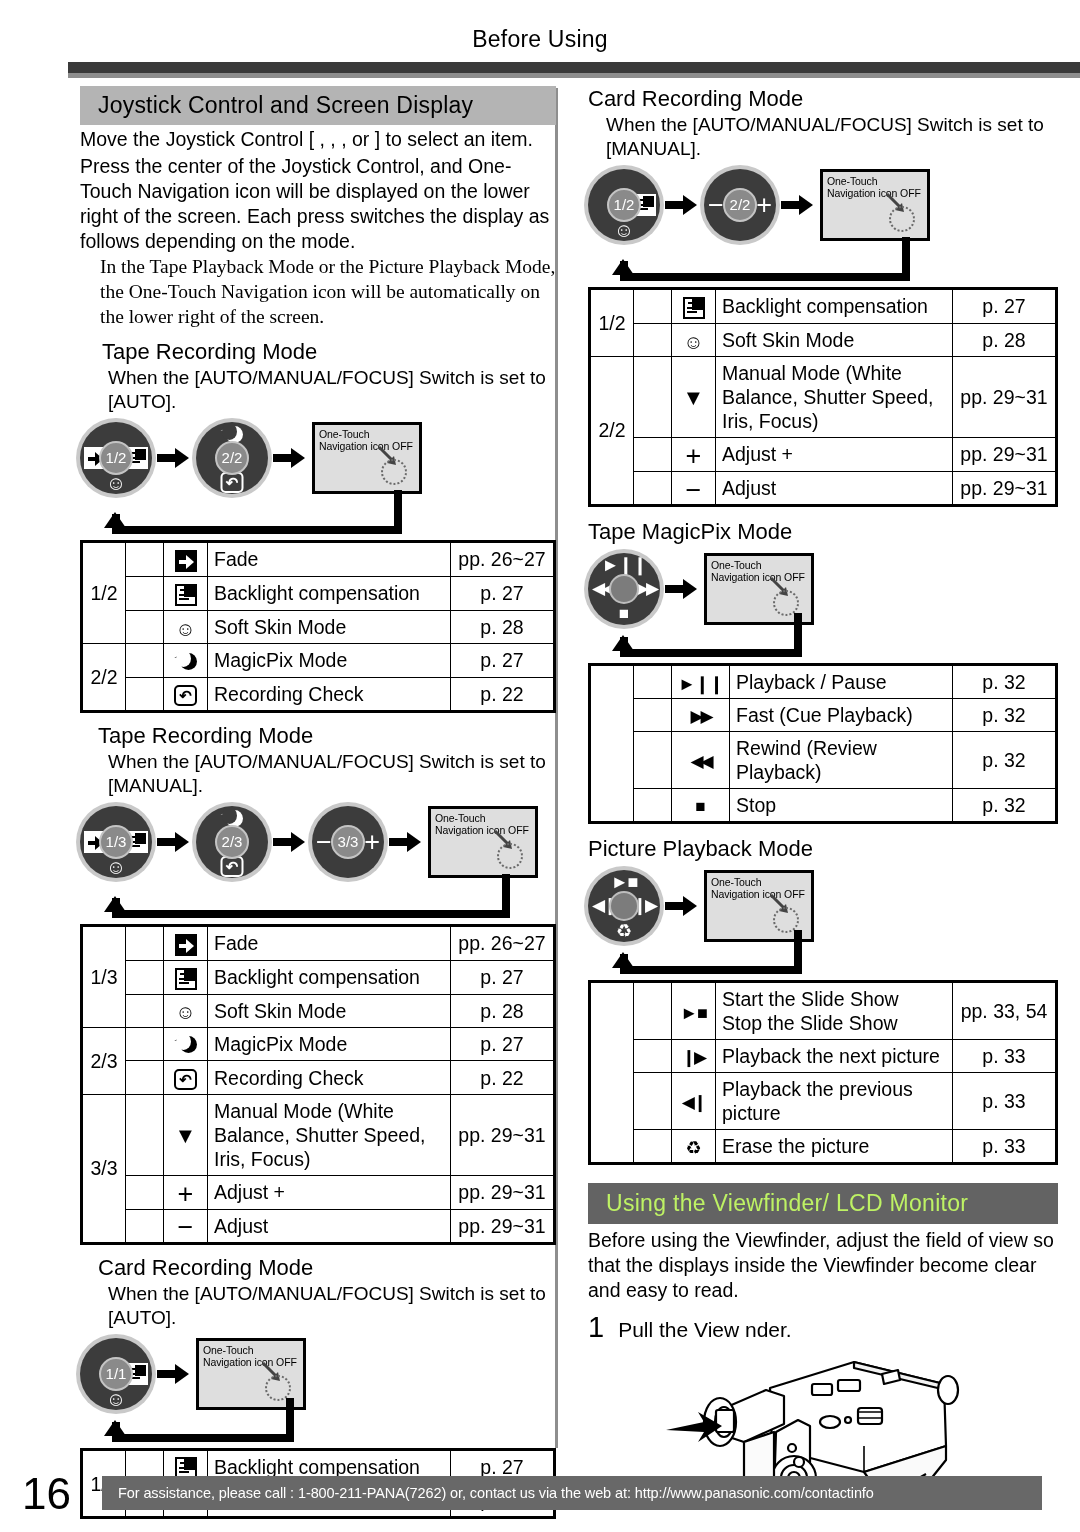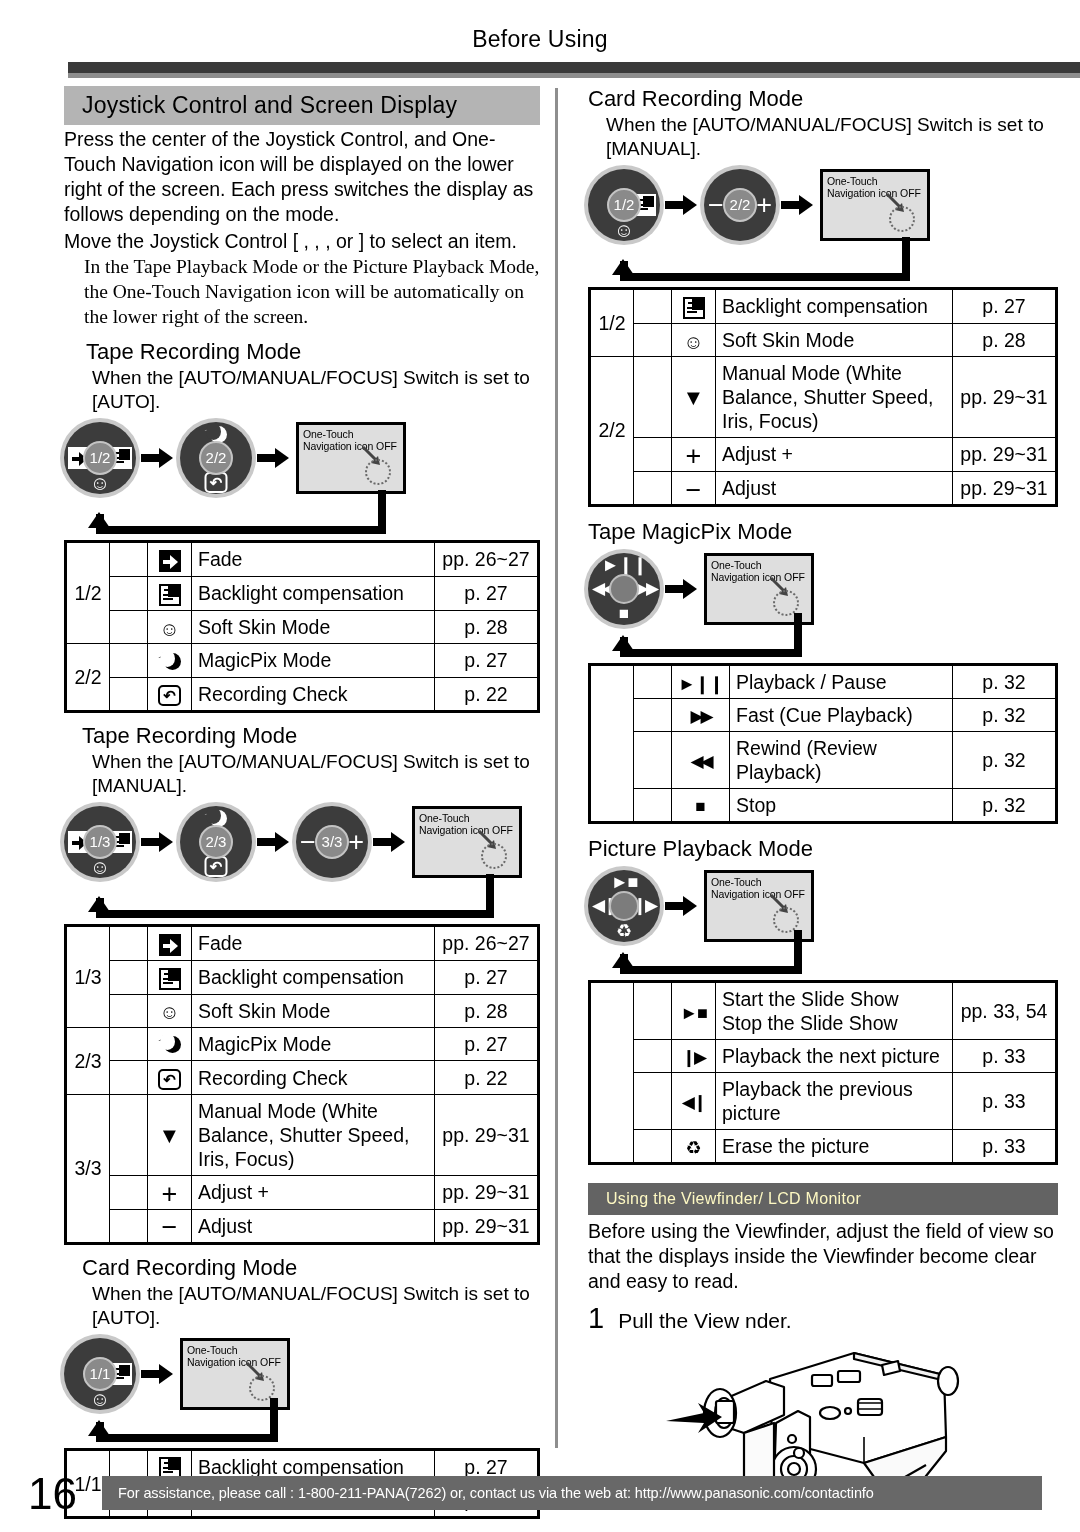--- a/index.html
+++ b/index.html
@@ -26,27 +26,27 @@
     background: #8e8e8e;
   }
 
   
   .col-divider {
     position: absolute; top: 88px; left: 555px; width: 3px; height: 1360px;
     background: #8e8e8e;
   }
 
   
-  .col-left  { position: absolute; top: 86px; left: 64px;  width: 476px; }
+  .col-left  { position: absolute; top: 86px; left: 80px;  width: 476px; }
   .col-right { position: absolute; top: 86px; left: 588px; width: 470px; }
 
   
   .band-major {
-    background: #636363; color: #fef9c3;
-    font-size: 16px; padding: 7px 0 7px 18px; letter-spacing: .3px;
+    background: #636363; color: #bef264;
+    font-size: 23px; padding: 7px 0 7px 18px; letter-spacing: .3px;
     margin-bottom: 4px;
   }
   .band-minor {
     background: #b4b4b4; color: #000000;
     font-size: 23px; padding: 6px 0 6px 18px; letter-spacing: .2px;
   }
   .h-mode {
     font-size: 22px; padding-left: 22px; margin-top: 10px; margin-bottom: 1px;
   }
   .h-mode-r { font-size: 22px; margin-top: 12px; margin-bottom: 1px; }
@@ -218,43 +218,43 @@
   
   .step-row { display:flex; align-items:baseline; gap:14px; margin-top:8px; }
   .step-num { font-size: 29px; }
   .step-txt { font-size: 21px; }
 
   .camfig { margin-top: 6px; height: 196px; position: relative; }
   .camfig svg { position:absolute; left: 70px; top: 0; }
 
   
   .folio {
-    position:absolute; left:22px; bottom:16px; font-size:44px; line-height:44px;margin-left:6px;
+    position:absolute; left:22px; bottom:16px; font-size:44px; line-height:44px;
   }
   .footbar {
     position:absolute; left:102px; bottom:22px; width: 940px; height: 34px;
     background:#686868; color:#fff; font-size:14.5px;
     display:flex; align-items:center; padding-left: 16px; letter-spacing:-.1px;
   }
 </style>
 </head>
 <body>
 
 <div class="page">
 
   <div class="running-head">Before Using</div>
   <div class="head-rule-dark"></div>
   <div class="head-rule-gray"></div>
   <div class="col-divider"></div>
 
   <div class="col-left">
 
     <div class="band-minor">Joystick Control and Screen Display</div>
+    <p class="body">Move the Joystick Control [ , , , or ] to select an item.</p>
     <p class="body">Press the center of the Joystick Control, and One-Touch Navigation icon will be displayed on the lower right of the screen. Each press switches the display as follows depending on the mode.</p>
-    <p class="body">Move the Joystick Control [ , , , or ] to select an item.</p>
     <p class="indent">In the Tape Playback Mode or the Picture Playback Mode, the One-Touch Navigation icon will be automatically on the lower right of the screen.</p>
 
     <div class="h-mode">Tape Recording Mode</div>
     <p class="cond">When the [AUTO/MANUAL/FOCUS] Switch is set to [AUTO].</p>
 
     <div class="flow">
       <div class="flow-row">
         <div class="jdisc">
           <span class="sl"><span class="ic ic-fade w"></span></span>
           <span class="sr"><span class="ic ic-back w"></span></span>

